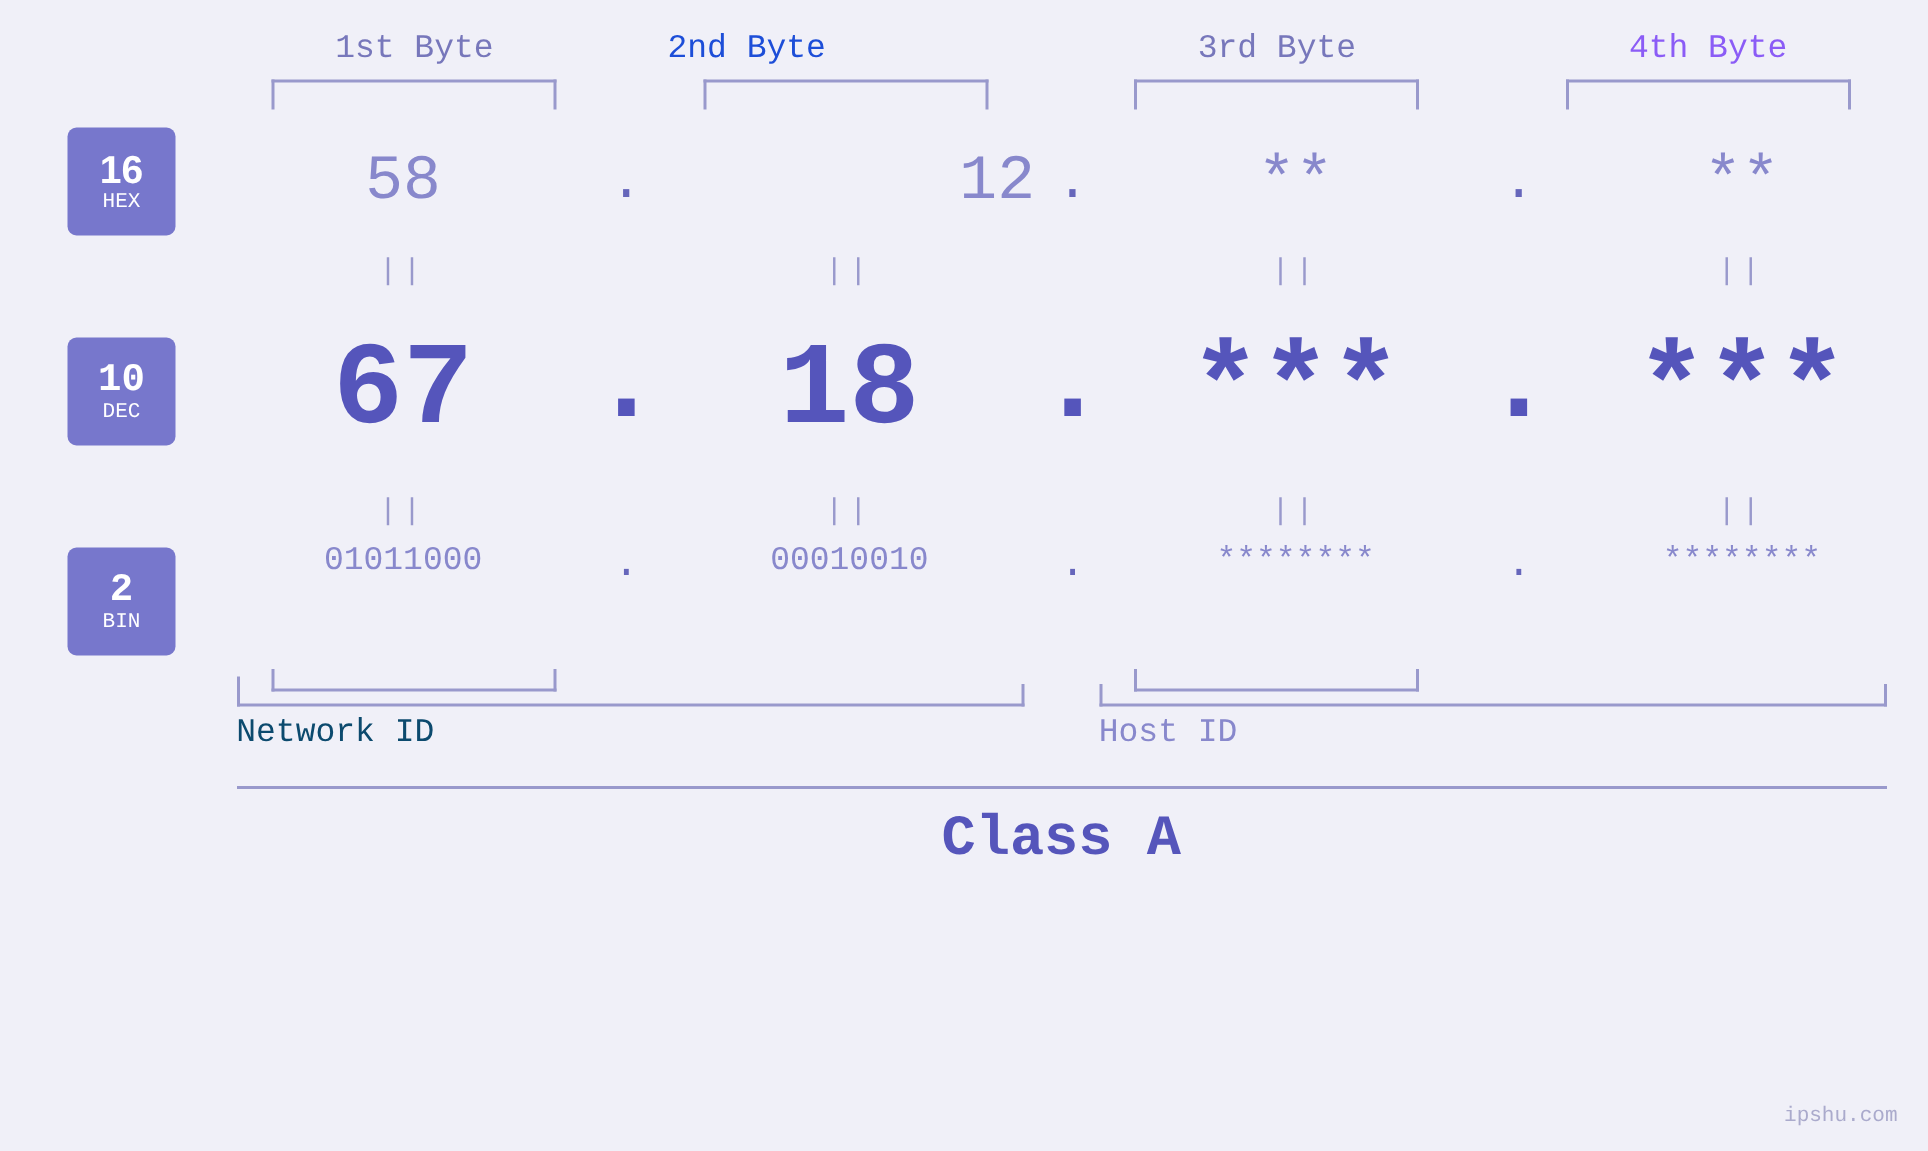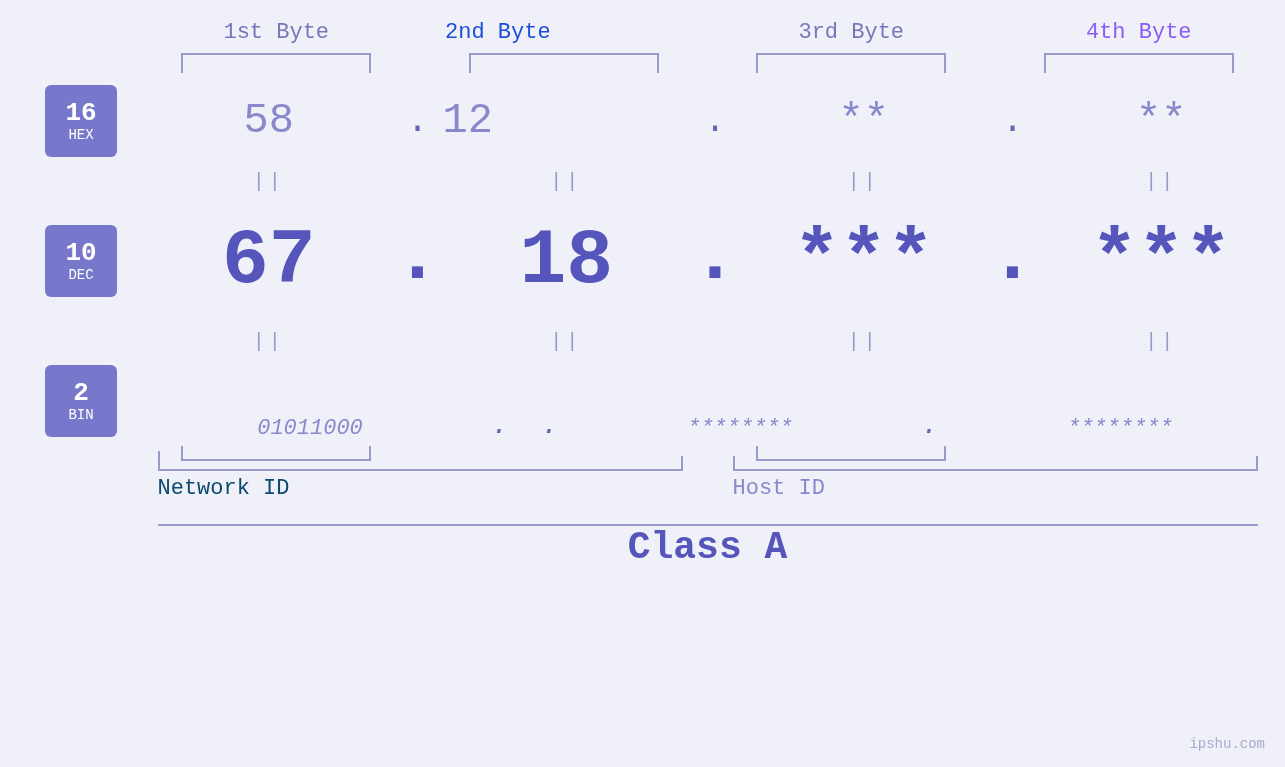--- a/index.html
+++ b/index.html
@@ -56,21 +56,21 @@
       <div style="width:80%; height:20px; border-top:2px solid #9999cc; border-left:2px solid #9999cc; border-right:2px solid #9999cc;"></div>
     </div>
   </div>
 
   <div style="display:flex; width:1285px;">
 
     <div style="width:145px; display:flex; flex-direction:column; padding-left:45px;">
 
       <div style="height:80px; display:flex; align-items:center;">
         <div style="width:72px; height:72px; background:#7777cc; border-radius:6px; display:flex; flex-direction:column; align-items:center; justify-content:center; color:white;">
-          <span style="font-size:26px; font-weight:bold; font-family:Liberation Mono, monospace; line-height:1.1;">16</span>
+          <span style="font-size:26px; font-weight:bold; font-family:Liberation Sans, sans-serif; line-height:1.1;">16</span>
           <span style="font-size:14px; font-family:'Courier New',monospace;">HEX</span>
         </div>
       </div>
 
       <div style="height:40px;"></div>
 
       <div style="height:120px; display:flex; align-items:center;">
         <div style="width:72px; height:72px; background:#7777cc; border-radius:6px; display:flex; flex-direction:column; align-items:center; justify-content:center; color:white;">
           <span style="font-size:26px; font-weight:bold; font-family:'Courier New',monospace; line-height:1.1;">10</span>
           <span style="font-size:14px; font-family:'Courier New',monospace;">DEC</span>
@@ -85,21 +85,21 @@
           <span style="font-size:14px; font-family:'Courier New',monospace;">BIN</span>
         </div>
       </div>
     </div>
 
     <div style="flex:1; display:flex; flex-direction:column;">
 
       <div style="display:flex; align-items:center; height:80px;">
         <div style="flex:1; text-align:center; color:#8888cc; font-size:42px; font-family:'Courier New',monospace;">58</div>
         <div style="width:50px; text-align:center; color:#6666bb; font-size:36px;">.</div>
-        <div style="flex:1; text-align:left; color:#8888cc; font-size:42px; font-family:'Courier New',monospace;">12</div>
+        <div style="flex:1; text-align:right; color:#8888cc; font-size:42px; font-family:'Courier New',monospace;">12</div>
         <div style="width:50px; text-align:center; color:#6666bb; font-size:36px;">.</div>
         <div style="flex:1; text-align:center; color:#8888cc; font-size:42px; font-family:'Courier New',monospace;">**</div>
         <div style="width:50px; text-align:center; color:#6666bb; font-size:36px;">.</div>
         <div style="flex:1; text-align:center; color:#8888cc; font-size:42px; font-family:'Courier New',monospace;">**</div>
       </div>
 
       <div style="display:flex; align-items:center; height:40px;">
         <div style="flex:1; text-align:center; color:#9999cc; font-size:20px; font-family:'Courier New',monospace; letter-spacing:4px;">||</div>
         <div style="width:50px;"></div>
         <div style="flex:1; text-align:center; color:#9999cc; font-size:20px; font-family:'Courier New',monospace; letter-spacing:4px;">||</div>
@@ -122,23 +122,24 @@
       <div style="display:flex; align-items:center; height:40px;">
         <div style="flex:1; text-align:center; color:#9999cc; font-size:20px; font-family:'Courier New',monospace; letter-spacing:4px;">||</div>
         <div style="width:50px;"></div>
         <div style="flex:1; text-align:center; color:#9999cc; font-size:20px; font-family:'Courier New',monospace; letter-spacing:4px;">||</div>
         <div style="width:50px;"></div>
         <div style="flex:1; text-align:center; color:#9999cc; font-size:20px; font-family:'Courier New',monospace; letter-spacing:4px;">||</div>
         <div style="width:50px;"></div>
         <div style="flex:1; text-align:center; color:#9999cc; font-size:20px; font-family:'Courier New',monospace; letter-spacing:4px;">||</div>
       </div>
 
-      <div style="display:flex; align-items:flex-end; height:80px;font-style:italic;">
+      <div style="display:flex; align-items:flex-start; height:80px;">
         <div style="flex:1; text-align:center; color:#8888cc; font-size:22px; font-family:'Courier New',monospace;">01011000</div>
         <div style="width:50px; text-align:center; color:#6666bb; font-size:28px;">.</div>
+        <div style="flex:1; text-align:center; color:#8888cc; font-size:22px; font-family:'Courier New',monospace;">00010010</div>
         <div style="width:50px; text-align:center; color:#6666bb; font-size:28px;">.</div>
         <div style="flex:1; text-align:center; color:#8888cc; font-size:22px; font-family:'Courier New',monospace;">********</div>
         <div style="width:50px; text-align:center; color:#6666bb; font-size:28px;">.</div>
         <div style="flex:1; text-align:center; color:#8888cc; font-size:22px; font-family:'Courier New',monospace;">********</div>
       </div>
 
     </div>
   </div>
 
   <div style="display:flex; width:1100px; margin-left:130px; height:28px; margin-top:5px;">
@@ -171,19 +172,19 @@
 
     <div style="position:absolute; left:0; width:calc(50% - 25px); height:15px; border-bottom:2px solid #9999cc; border-left:2px solid #9999cc; border-right:2px solid #9999cc; top:0;"></div>
 
     <div style="position:absolute; right:0; width:calc(50% - 25px); height:15px; border-bottom:2px solid #9999cc; border-left:2px solid #9999cc; border-right:2px solid #9999cc; top:0;"></div>
 
     <div style="position:absolute; left:0; width:calc(50% - 25px); text-align:left; top:20px; color:#0c4a6e; font-size:22px; font-family:'Courier New',monospace;">Network ID</div>
 
     <div style="position:absolute; right:0; width:calc(50% - 25px); text-align:left; top:20px; color:#8888cc; font-size:22px; font-family:'Courier New',monospace;">Host ID</div>
   </div>
 
-  <div style="width:1100px; margin-left:130px; border-top:2px solid #9999cc; text-align:center; margin-top:8px;">
+  <div style="width:1100px; margin-left:130px; border-top:2px solid #9999cc; padding-top:12px; text-align:center; margin-top:8px;">
     <span style="color:#5555bb; font-size:38px; font-family:'Courier New',monospace; font-weight:bold;">Class A</span>
   </div>
 
   <div style="position:absolute; bottom:15px; right:20px; color:#aaaacc; font-size:14px; font-family:'Courier New',monospace;">ipshu.com</div>
 
 </div>
 
 </body></html>

